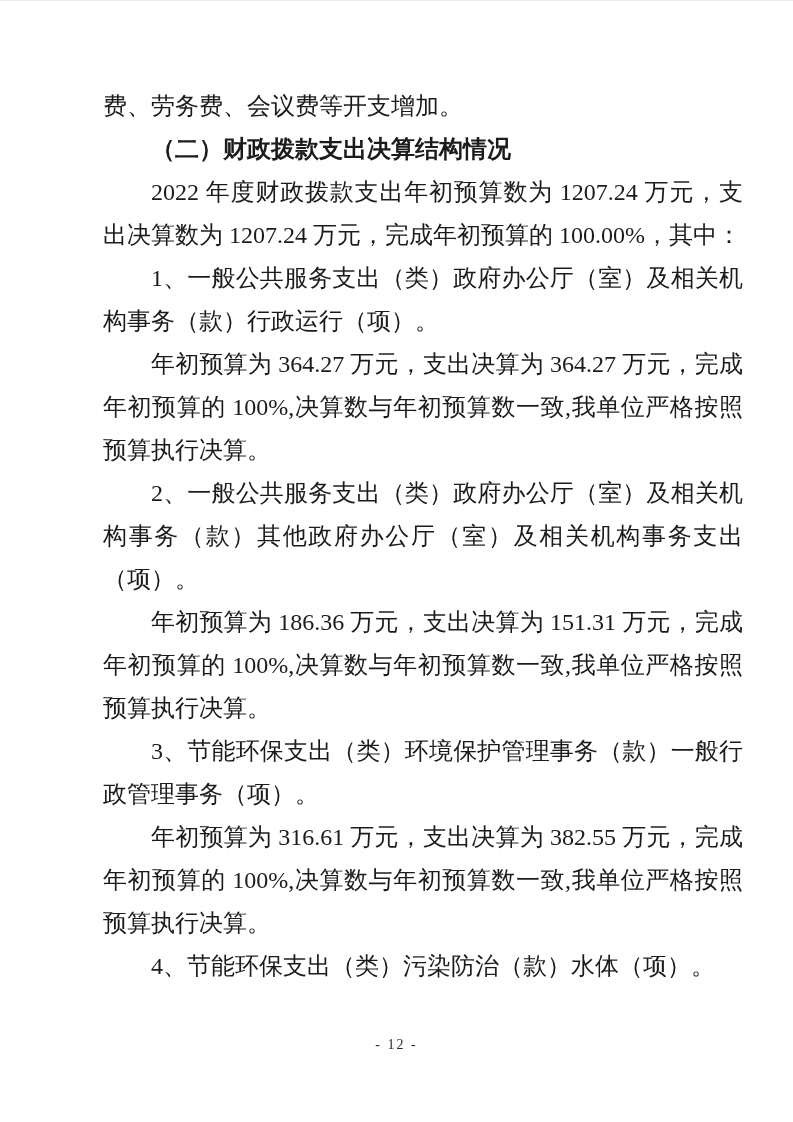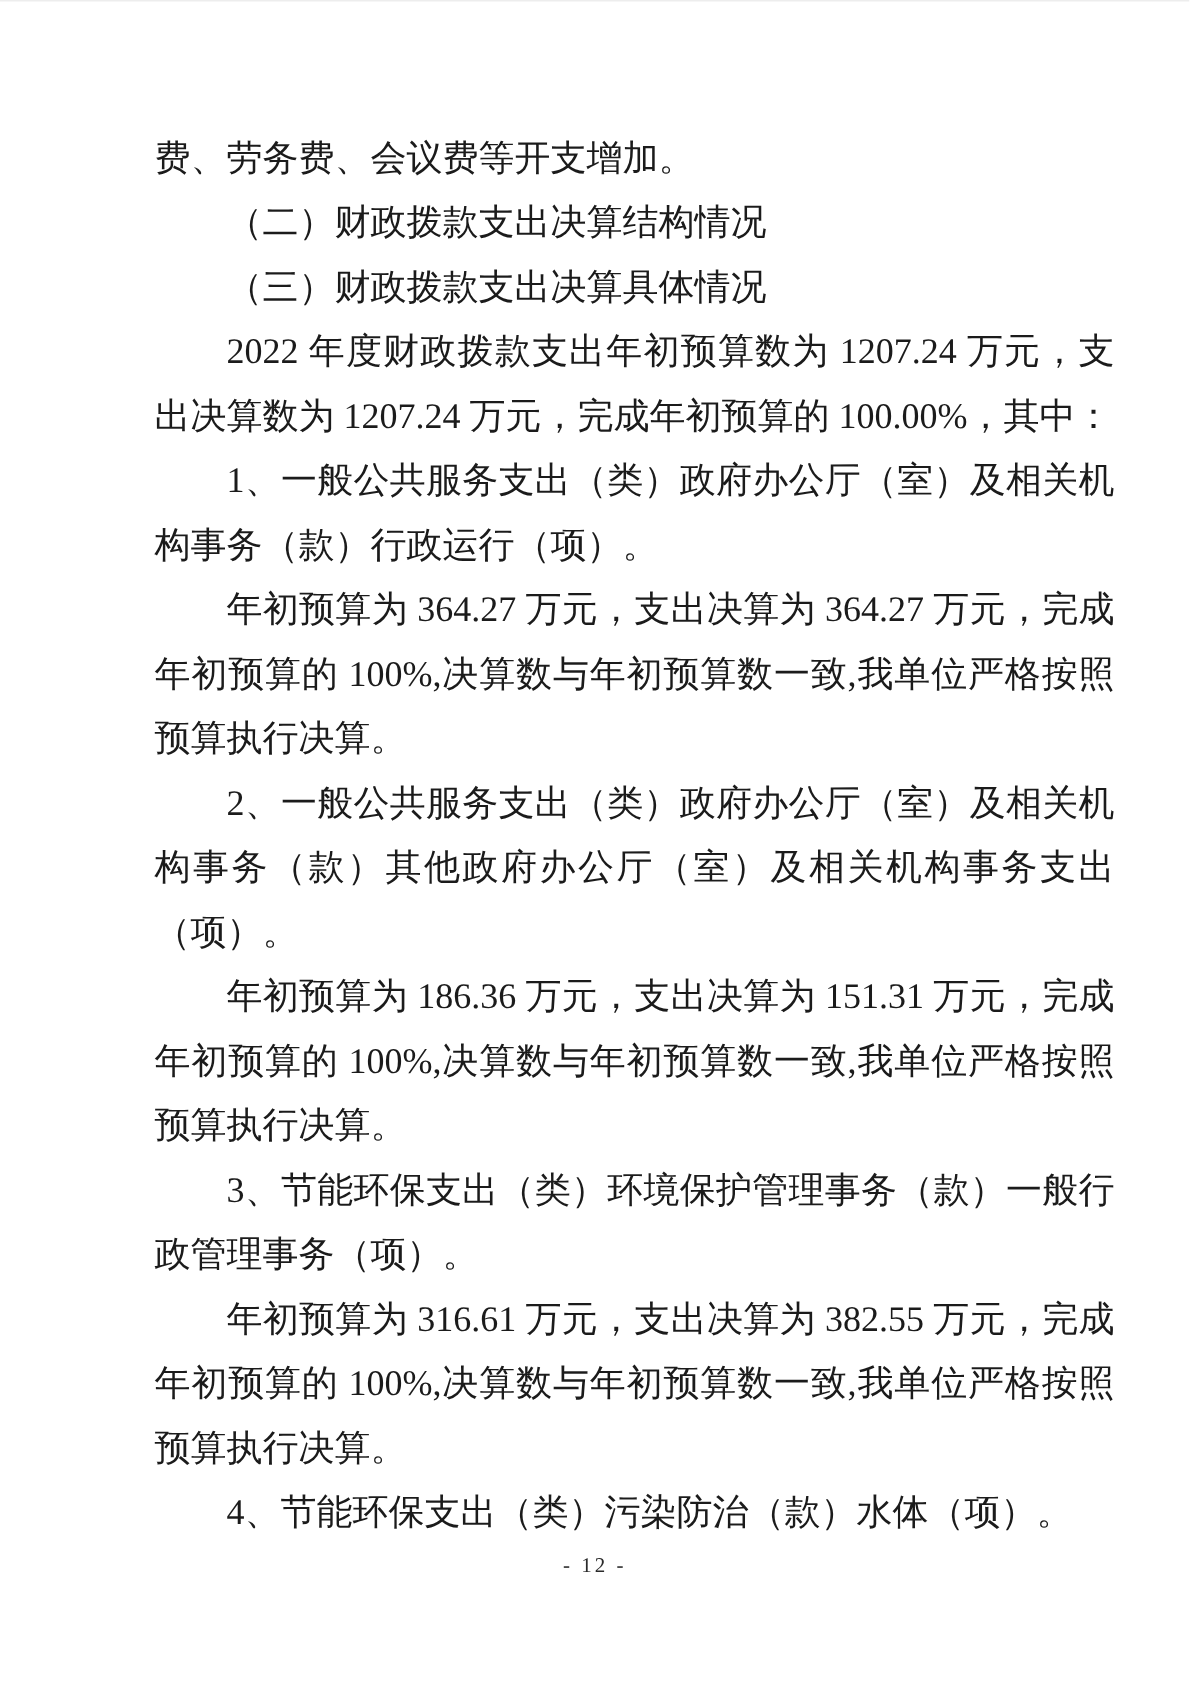--- a/index.html
+++ b/index.html
@@ -31,41 +31,40 @@
     margin-left: 25px;
   }
   .content p {
     margin: 0;
     text-indent: 2em;
   }
   .content p.continued {
     text-indent: 0;
   }
   .content p.heading {
-    font-weight: normal;
+    font-weight: bold;
   }
   .page-footer {
     position: absolute;
     top: 1036px;
     left: 0;
     width: 100%;
     text-align: center;
     font-size: 14px;
     letter-spacing: 2px;
     color: #2a2a2a;
   }
 </style>
 </head>
 <body>
 
 <div class="page">
   <div class="content">
     <p class="continued">费、劳务费、会议费等开支增加。</p>
     <p class="heading">（二）财政拨款支出决算结构情况</p>
-    <p class="heading">（三）财政拨款支出决算具体情况</p>
     <p>2022 年度财政拨款支出年初预算数为 1207.24 万元，支出决算数为 1207.24 万元，完成年初预算的 100.00%，其中：</p>
     <p>1、一般公共服务支出（类）政府办公厅（室）及相关机构事务（款）行政运行（项）。</p>
     <p>年初预算为 364.27 万元，支出决算为 364.27 万元，完成年初预算的 100%,决算数与年初预算数一致,我单位严格按照预算执行决算。</p>
     <p>2、一般公共服务支出（类）政府办公厅（室）及相关机构事务（款）其他政府办公厅（室）及相关机构事务支出（项）。</p>
     <p>年初预算为 186.36 万元，支出决算为 151.31 万元，完成年初预算的 100%,决算数与年初预算数一致,我单位严格按照预算执行决算。</p>
     <p>3、节能环保支出（类）环境保护管理事务（款）一般行政管理事务（项）。</p>
     <p>年初预算为 316.61 万元，支出决算为 382.55 万元，完成年初预算的 100%,决算数与年初预算数一致,我单位严格按照预算执行决算。</p>
     <p>4、节能环保支出（类）污染防治（款）水体（项）。</p>
   </div>
   <div class="page-footer">- 12 -</div>

